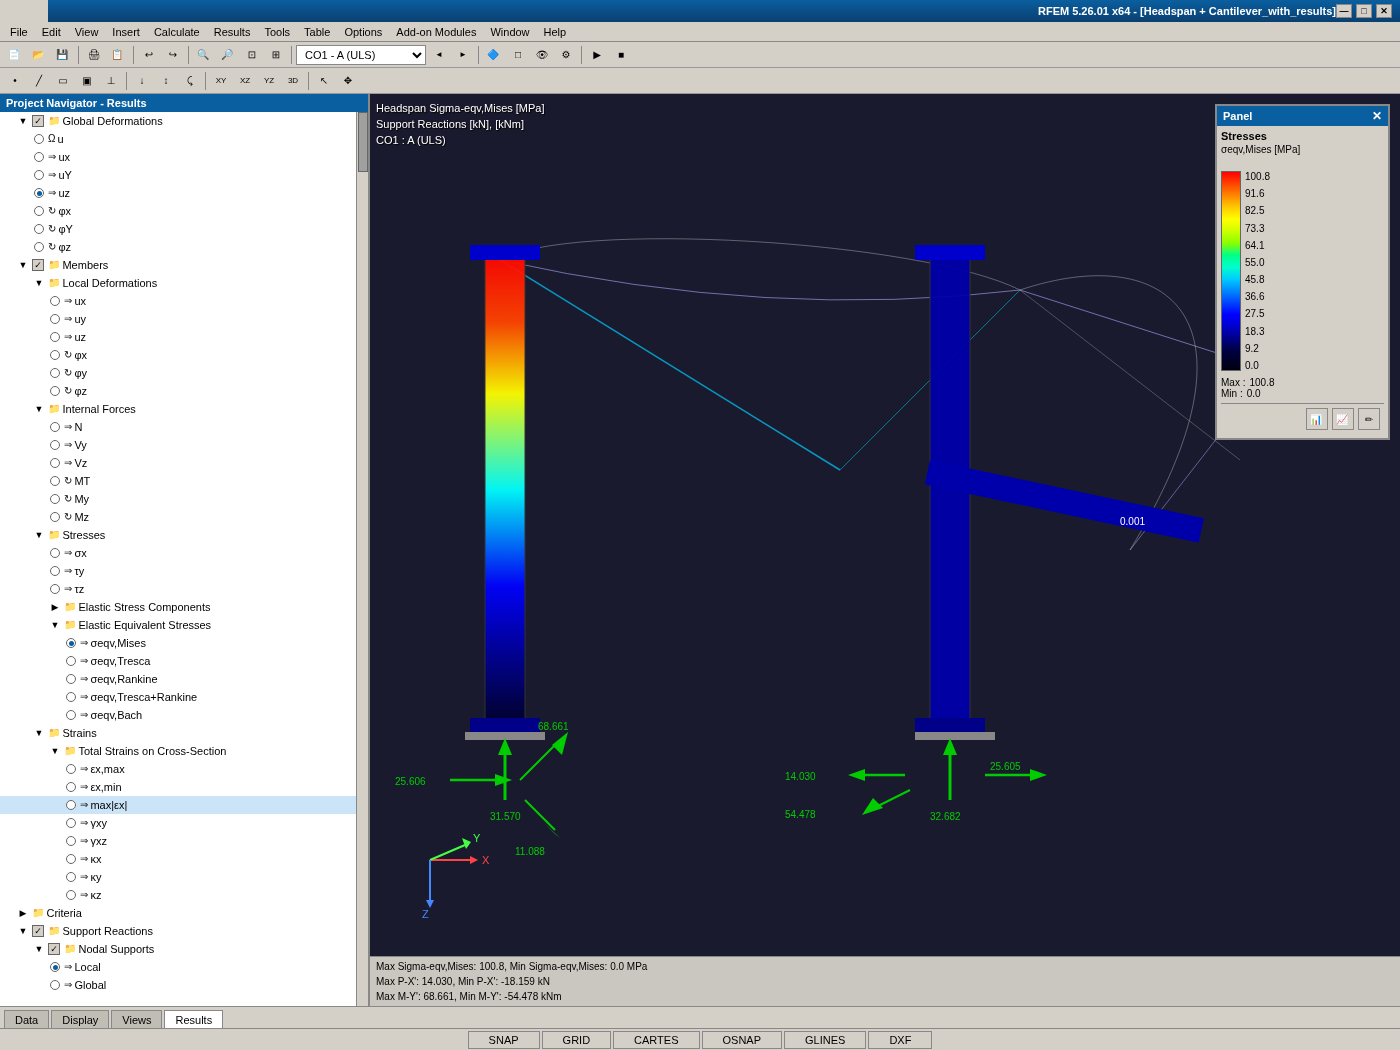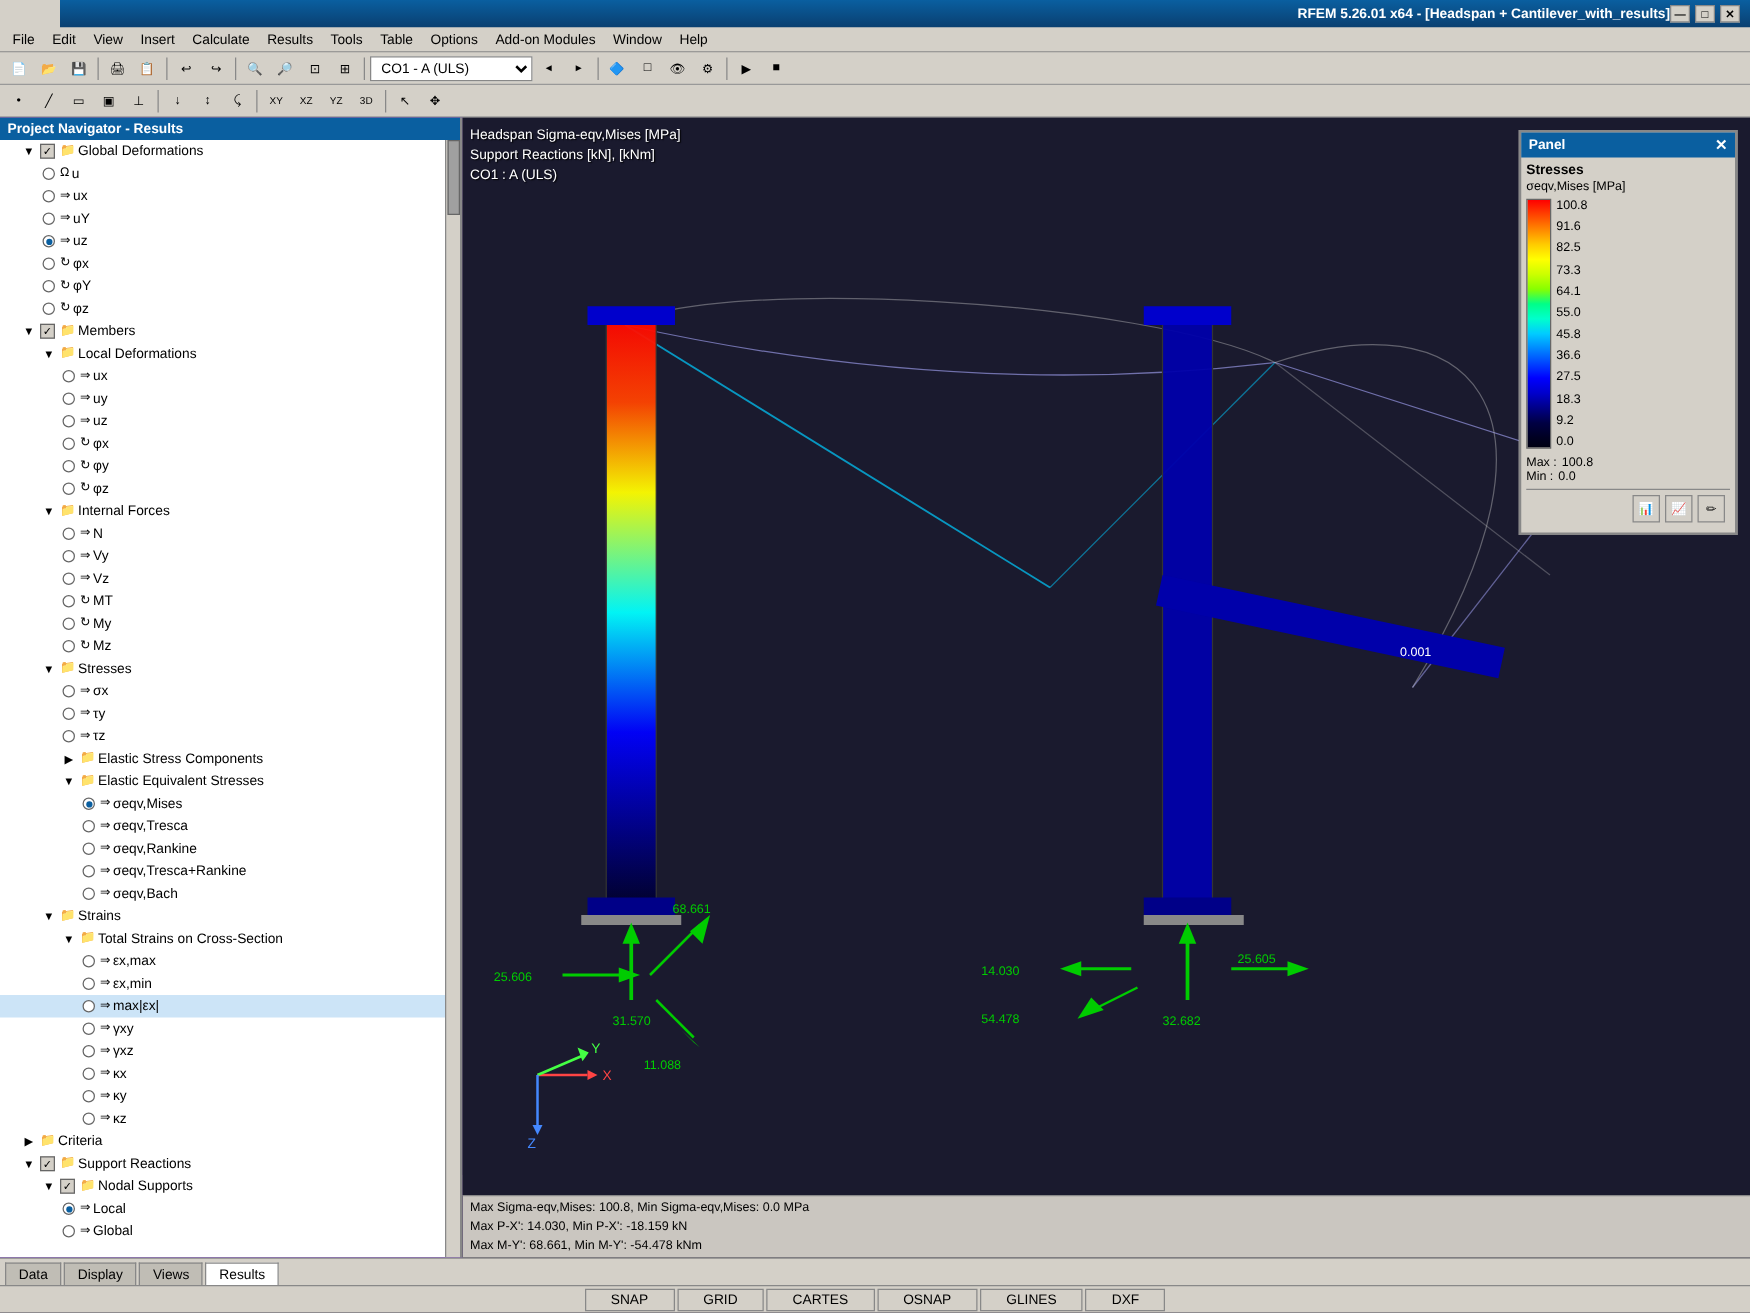--- a/index.html
+++ b/index.html
@@ -187,21 +187,21 @@
       justify-content: space-between;
       align-items: center;
     }
     #panel-close {
       cursor: pointer;
       font-size: 12px;
       color: white;
     }
     #panel-content { padding: 4px; }
     #panel-title { font-size: 11px; font-weight: bold; margin-bottom: 2px; }
-    #panel-subtitle { font-size: 10px; margin-bottom: 4px; }
+    #panel-subtitle { font-size: 10px; margin-bottom: 16px; }
 
     
     #color-scale {
       display: flex;
       margin-bottom: 6px;
     }
     #scale-bar {
       width: 20px;
       height: 200px;
       background: linear-gradient(to bottom,

